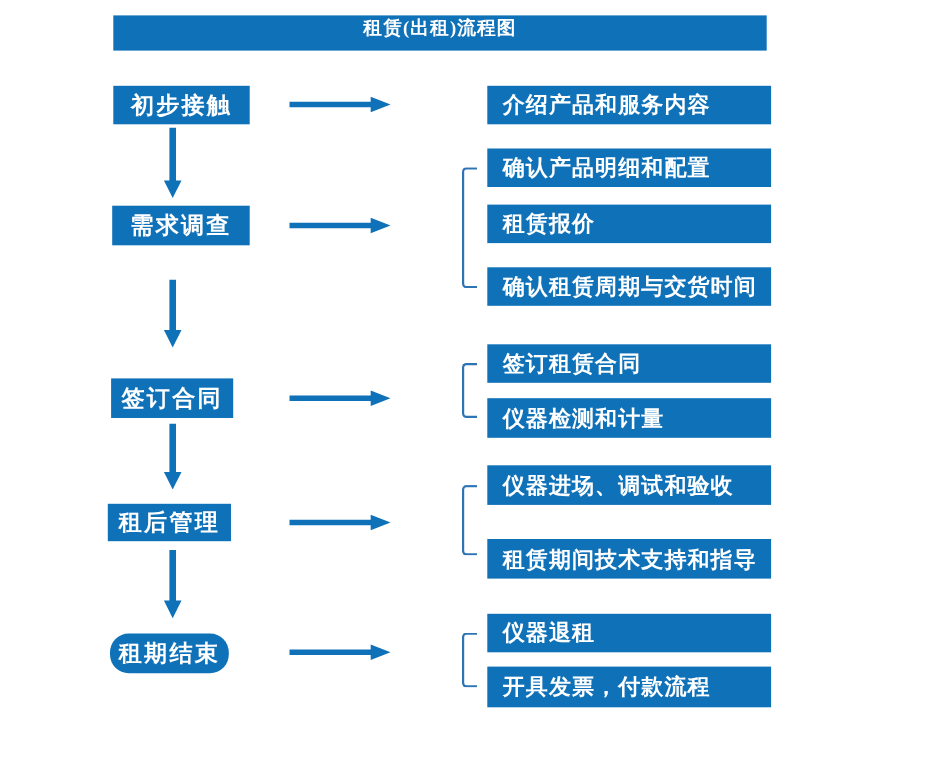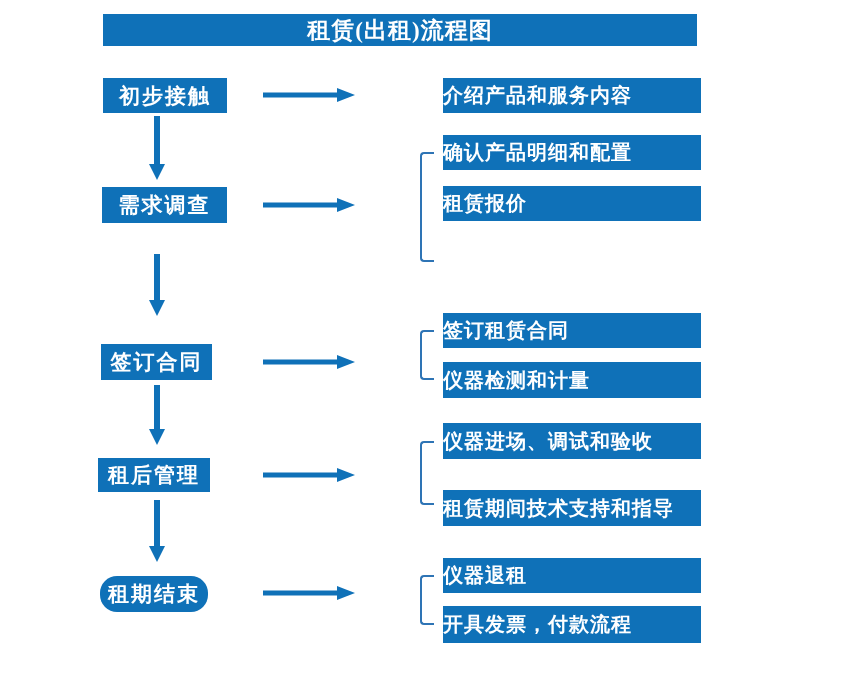--- a/index.html
+++ b/index.html
@@ -17,40 +17,40 @@
   .canvas {
     position: relative;
     width: 844px; height: 688px;
     background: #FFFFFF;
   }
   .title-bar {
     position: absolute;
     left: 103px; top: 14px; width: 594px; height: 32px;
     background: var(--primary-blue);
     color: var(--text-white);
-    display: flex; align-items: flex-end; justify-content: center;
-    font-size: 23px; font-weight: bold;
+    display: flex; align-items: flex-start; justify-content: center;
+    font-size: 17px; font-weight: bold;
     letter-spacing: 1px;
   }
   .stage {
     position: absolute;
     background: var(--primary-blue);
     color: var(--text-white);
     display: flex; align-items: center; justify-content: center;
     font-size: 21px; font-weight: bold;
     letter-spacing: 2px;
     white-space: nowrap;
   }
   .detail {
     position: absolute;
     left: 443px; width: 258px; height: 35px;
     background: var(--primary-blue);
     color: var(--text-white);
     display: flex; align-items: center;
-    padding-left: 0;
+    padding-left: 14px;
     font-size: 20px; font-weight: bold;
     letter-spacing: 1px;
     white-space: nowrap;
   }
   .arrow {
     position: absolute;
     color: var(--primary-blue);
     display: block;
   }
   .bracket {
@@ -117,20 +117,21 @@
 
   <div class="bracket" style="top:152px; height:110px;"></div>
   <div class="bracket" style="top:330px; height:50px;"></div>
   <div class="bracket" style="top:441px; height:64px;"></div>
   <div class="bracket" style="top:575px; height:50px;"></div>
 
   <div class="detail" style="top:78px;">介绍产品和服务内容</div>
 
   <div class="detail" style="top:135px;">确认产品明细和配置</div>
   <div class="detail" style="top:186px;">租赁报价</div>
+  <div class="detail" style="top:243px;">确认租赁周期与交货时间</div>
 
   <div class="detail" style="top:313px;">签订租赁合同</div>
   <div class="detail" style="top:362px; height:36px;text-align:center;">仪器检测和计量</div>
 
   <div class="detail" style="top:423px; height:36px;">仪器进场、调试和验收</div>
   <div class="detail" style="top:490px; height:36px;">租赁期间技术支持和指导</div>
 
   <div class="detail" style="top:558px;">仪器退租</div>
   <div class="detail" style="top:606px; height:37px;">开具发票，付款流程</div>
 

